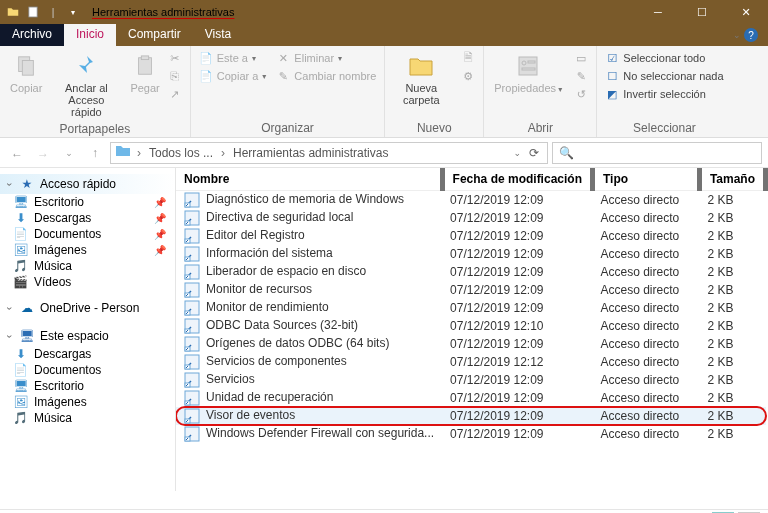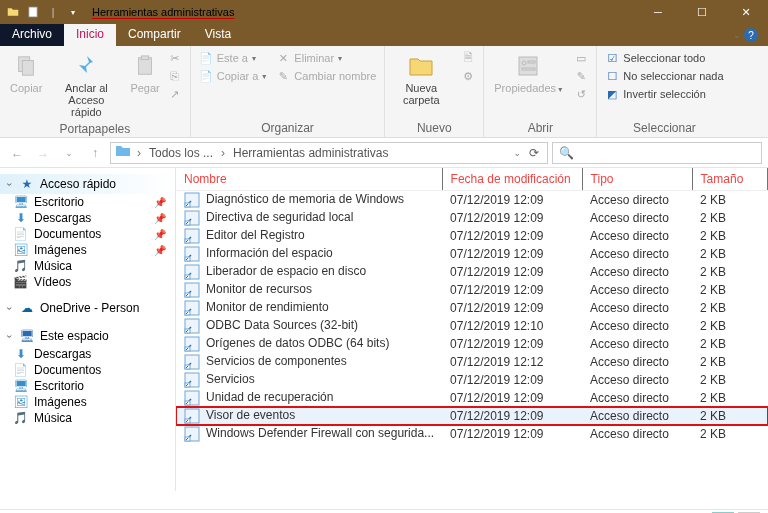--- a/index.html
+++ b/index.html
@@ -47,24 +47,24 @@
   .sidebar { width: 176px; border-right: 1px solid #e5e5e5; overflow: hidden; padding: 6px 0; font-size: 12px; background:#fff; }
   .sidebar .item { display: flex; align-items: center; gap: 6px; padding: 1px 8px 1px 14px; white-space: nowrap; }
   .sidebar .item .pin { margin-left: auto; color:#888; font-size:10px; }
   .sidebar .section { font-size: 12px; display:flex; align-items:center; gap:6px; padding: 3px 8px 3px 4px; }
   .sidebar .section::before { content: "›"; transform: rotate(90deg); display:inline-block; color:#666; width:10px; text-align:center; font-size:10px; }
   .sidebar .sic { width:14px; height:14px; display:inline-flex; align-items:center; justify-content:center; }
   .sidebar .spacer { height: 8px; }
 
   .filelist { flex: 1; overflow: hidden; font-size: 12px; background:#fff; }
   .filelist table { width: 100%; border-collapse: collapse; }
-  .filelist th { text-align: left; font-weight: normal; color: #ef4444; padding: 4px 8px; border-bottom: 1px solid #eee; border-right: 1px solid #737373; font-size: 12px; white-space:nowrap; }
+  .filelist th { text-align: left; font-weight: bold; color: #000000; padding: 4px 8px; border-bottom: 1px solid #eee; border-right: 5px solid #737373; font-size: 12px; white-space:nowrap; }
   .filelist td { padding: 1px 8px; white-space: nowrap; color:#333; }
   .filelist tr.hl td { background: #eaf3fb; }
-  .filelist tr.boxed { outline: 2px solid #d11; outline-offset: -1px; }
+  .filelist tr.boxed { outline: 2px solid #d11; outline-offset: -1px; border-radius: 9px; }
   .filelist .fic { width:16px; height:16px; display:inline-flex; vertical-align:middle; margin-right:6px; align-items:center; justify-content:center; }
 
   
   .statusbar { height: 22px; border-top: 1px solid #e5e5e5; display:flex; align-items:center; padding:0 8px; font-size:12px; color:#555; background:#fff;margin-top:18px; }
   .statusbar .viewbtns { margin-left:auto; display:flex; gap:4px; }
   .statusbar .vb { width:22px; height:18px; border:1px solid #ccc; display:flex; align-items:center; justify-content:center; font-size:10px; color:#666; }
   .statusbar .vb.active { background:#d8ecf8; border-color:#8cc; }
 
   .chev { font-size:9px; color:#777; }
 </style>
@@ -387,21 +387,21 @@
             <td>2 KB</td>
           </tr>
           <tr>
             <td><span class="fic">
                 <svg width="16" height="16" viewBox="0 0 16 16">
                   <rect x="1" y="1" width="14" height="14" fill="#eef4fb" stroke="#6fa8d8"></rect>
                   <path d="M3 13l4-4" stroke="#2a6cb3" stroke-width="1.5"></path>
                   <rect x="1" y="11" width="5" height="4" fill="#fff" stroke="#6fa8d8"></rect>
                   <path d="M2 14l2-2" stroke="#2a6cb3"></path>
                 </svg>
-              </span><span>Información del espacio</span></td>
+              </span><span>Información del sistema</span></td>
             <td>07/12/2019 12:09</td>
             <td>Acceso directo</td>
             <td>2 KB</td>
           </tr>
           <tr>
             <td><span class="fic">
                 <svg width="16" height="16" viewBox="0 0 16 16">
                   <rect x="1" y="1" width="14" height="14" fill="#eef4fb" stroke="#6fa8d8"></rect>
                   <path d="M3 13l4-4" stroke="#2a6cb3" stroke-width="1.5"></path>
                   <rect x="1" y="11" width="5" height="4" fill="#fff" stroke="#6fa8d8"></rect>

